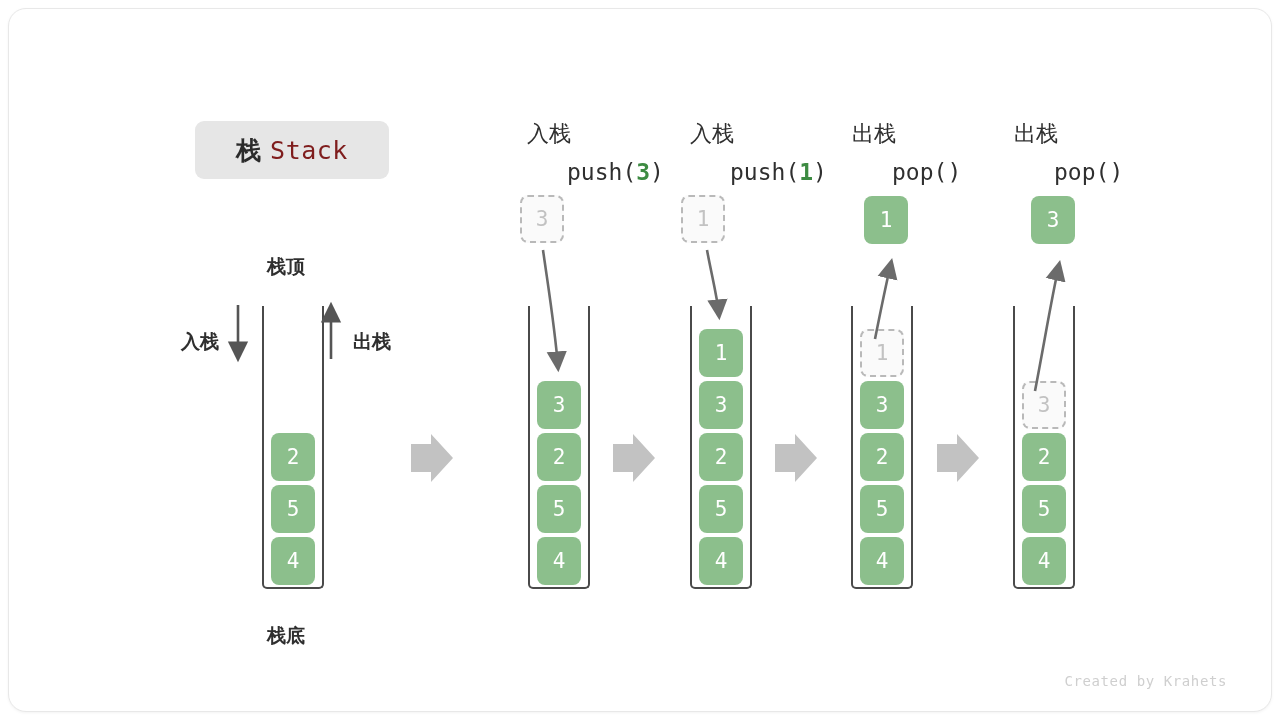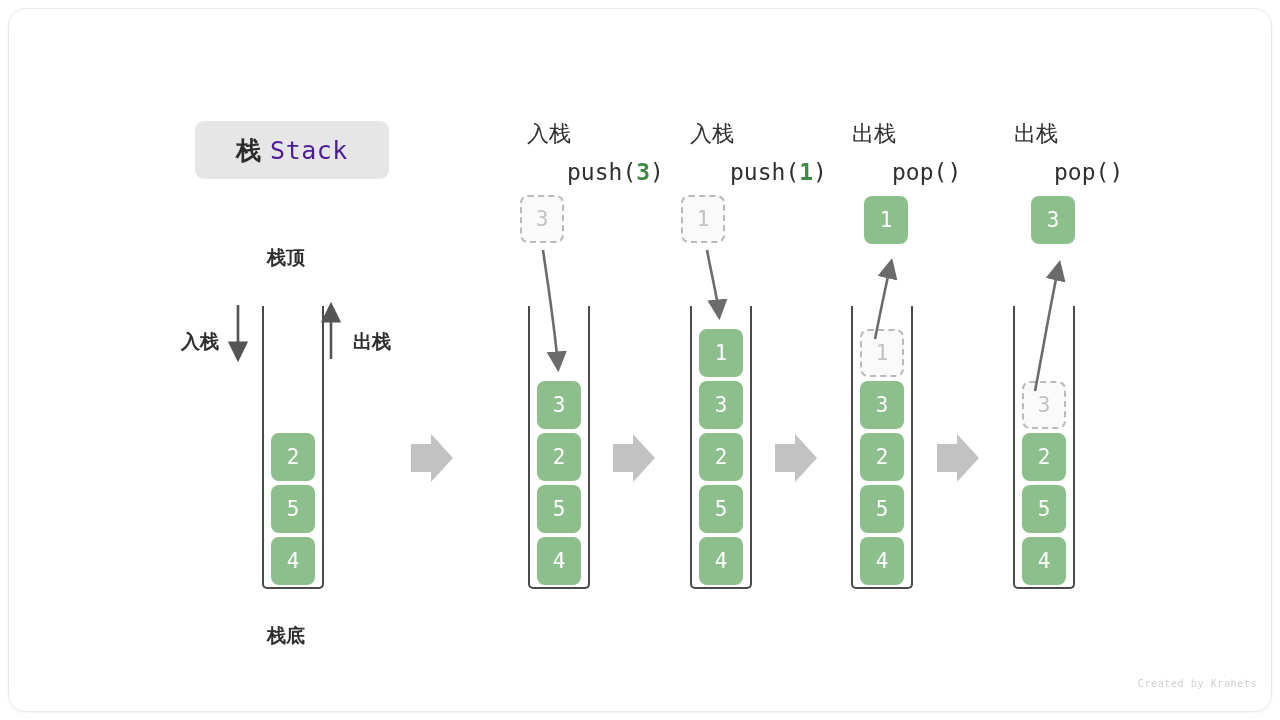--- a/index.html
+++ b/index.html
@@ -29,21 +29,21 @@
     border-radius: 9px;
     display: flex; align-items: center; justify-content: center;
     gap: 9px;
   }
   #title-chip .cjk {
     font-family: "Liberation Sans", sans-serif;
     font-weight: bold; font-size: 25px; color: #2b2b2b;
   }
   #title-chip .latin {
     font-family: "DejaVu Sans Mono", monospace;
-    font-size: 25px; color: #4c1d95; letter-spacing: 0.5px;
+    font-size: 25px; color: #7f1d1d; letter-spacing: 0.5px;
   }
 
   
   .cjk-label {
     font-family: "Liberation Sans", sans-serif;
     font-weight: bold;
     font-size: 19px;
     color: #2f2f2f;
     white-space: nowrap;
   }
@@ -89,23 +89,23 @@
     color: #ffffff;
   }
   .cell.ghost {
     background: #fafafa;
     color: #c2c2c2;
     border: 2px dashed #b9b9b9;
   }
 
   
   #footer {
-    right: 14px; bottom: 22px;
-    font-family: "DejaVu Sans Mono", monospace;
-    font-size: 10px;
+    right: 44px; bottom: 22px;
+    font-family: "DejaVu Sans Mono", monospace;
+    font-size: 14px;
     color: #cfcfcf;
     letter-spacing: 0.6px;
   }
 
   svg.overlay {
     position: absolute;
     left: 0; top: 0;
     width: 1264px; height: 704px;
     pointer-events: none;
   }
@@ -113,21 +113,21 @@
 </head>
 <body>
 
 <div id="card">
 
   <div class="abs" id="title-chip">
     <span class="cjk">栈</span>
     <span class="latin">Stack</span>
   </div>
 
-  <div class="abs cjk-label" style="left:258px; top:236px;">栈顶</div>
+  <div class="abs cjk-label" style="left:258px; top:245px;">栈顶</div>
   <div class="abs cjk-label" style="left:258px; top:614px;">栈底</div>
   <div class="abs cjk-label" style="left:172px; top:320px;">入栈</div>
   <div class="abs cjk-label" style="left:344px; top:320px;">出栈</div>
 
   <div class="abs op-head" style="left:518px; top:106px;">
     <span class="l1">入栈</span>
     <span class="l2"><span>push(</span><span class="arg">3</span><span>)</span></span>
   </div>
 
   <div class="abs op-head" style="left:681px; top:106px;">

